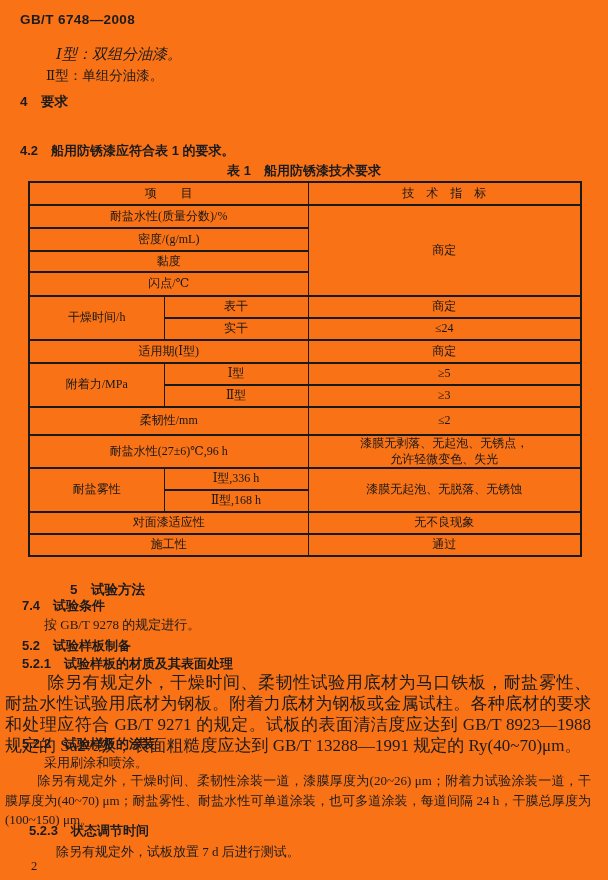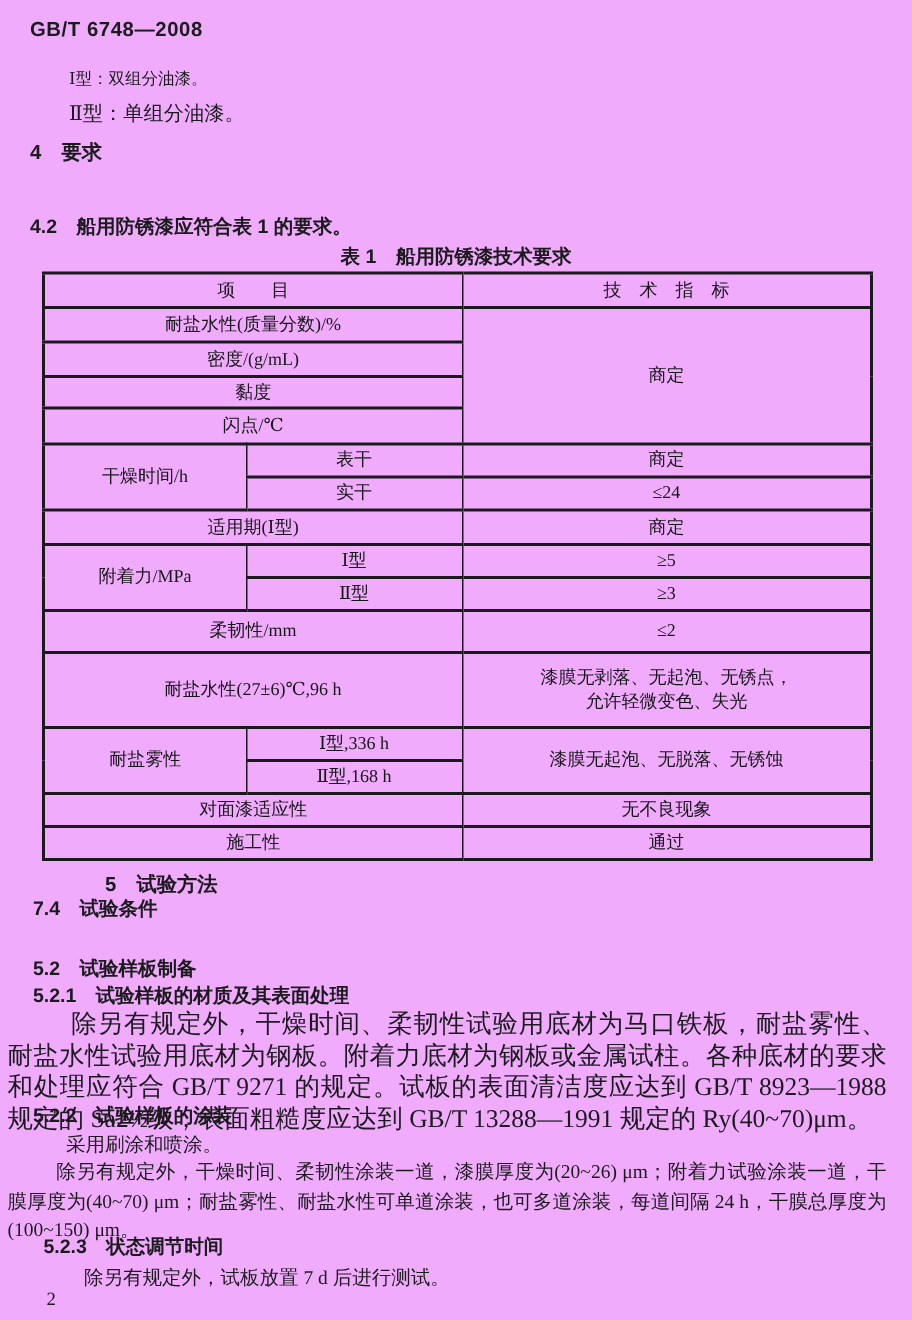--- a/index.html
+++ b/index.html
@@ -1,27 +1,27 @@
 <!DOCTYPE html>
 <html><head>
 <meta charset="utf-8">
 <style>
   html,body { margin:0; padding:0; }
   .page {
     position:relative;
     width:608px; height:880px;
-    background:#f0abfc;
+    background:#f97316;
     color:#1b1b1d;
     font-family:"Liberation Serif","DejaVu Serif",serif;
     overflow:hidden;
   }
   .abs { position:absolute; }
   .hd  { font-family:"Liberation Sans","DejaVu Sans",sans-serif; font-weight:700; }
   .std-num { top:12px; left:20px; font-size:13.5px; letter-spacing:.4px; }
-  .intro1 { top:45px;  left:46px; font-size:11px; }
+  .intro1 { top:45px;  left:56px; font-size:15px;font-style:italic; }
   .intro2 { top:67px;  left:46px; font-size:13.5px; }
   .sec4   { top:93px;  left:20px; font-size:13.5px; }
   .c41    { top:120px; left:20px; font-size:13px; }
   .c42    { top:142px; left:20px; font-size:13px; }
   .tbl-title { top:162px; left:28px; width:552px; text-align:center; font-size:13px; }
 
   table.req {
     position:absolute; top:181px; left:28px;
     width:552px; table-layout:fixed;
     border-collapse:collapse;
@@ -34,21 +34,21 @@
     border:solid #1a1a1c;
     border-width:2px 1px;
     padding:0 4px;
     vertical-align:middle;
     line-height:1.3;
     font-weight:normal;
     overflow:hidden;
   }
   col.ca { width:135px; } col.cb { width:144px; } col.cc { width:273px; }
   tr.r20{height:21px} tr.r22{height:22px} tr.r23{height:23px}
-  tr.r24{height:24px} tr.r28{height:28px} tr.r34{height:50px}
+  tr.r24{height:24px} tr.r28{height:28px} tr.r34{height:33px}
 
   .sec5  { top:581px; left:22px; font-size:13.5px;margin-left:48px; }
   .s51h  { top:597px; left:22px; font-size:13px; }
   .s51b  { top:616px; left:44px; font-size:13px; }
   .s52h  { top:637px; left:22px; font-size:13px; }
   .s521h { top:655px; left:22px; font-size:13px; }
   .para1 { top:672px; left:5px; width:586px; font-size:17px; line-height:21px;
            text-align:justify; text-indent:2.5em; }
   .s522h { top:735px; left:22px; font-size:13px; }
   .s522b1{ top:754px; left:44px; font-size:13px; }
@@ -144,20 +144,21 @@
       </tr>
       <tr class="r22">
         <td colspan="2">施工性</td>
         <td>通过</td>
       </tr>
     </tbody>
   </table>
 
   <div class="abs sec5 hd">5　试验方法</div>
   <div class="abs s51h hd">7.4　试验条件</div>
+  <div class="abs s51b">按 GB/T 9278 的规定进行。</div>
   <div class="abs s52h hd">5.2　试验样板制备</div>
   <div class="abs s521h hd">5.2.1　试验样板的材质及其表面处理</div>
   <div class="abs para1">除另有规定外，干燥时间、柔韧性试验用底材为马口铁板，耐盐雾性、耐盐水性试验用底材为钢板。附着力底材为钢板或金属试柱。各种底材的要求和处理应符合 GB/T 9271 的规定。试板的表面清洁度应达到 GB/T 8923—1988 规定的 Sa2½级，表面粗糙度应达到 GB/T 13288—1991 规定的 Ry(40~70)μm。</div>
   <div class="abs s522h hd">5.2.2　试验样板的涂装</div>
   <div class="abs s522b1">采用刷涂和喷涂。</div>
   <div class="abs para2">除另有规定外，干燥时间、柔韧性涂装一道，漆膜厚度为(20~26) μm；附着力试验涂装一道，干膜厚度为(40~70) μm；耐盐雾性、耐盐水性可单道涂装，也可多道涂装，每道间隔 24 h，干膜总厚度为(100~150) μm。</div>
   <div class="abs s523h hd">5.2.3　状态调节时间</div>
   <div class="abs s523b">除另有规定外，试板放置 7 d 后进行测试。</div>
 
   <div class="abs pgnum">2</div>

